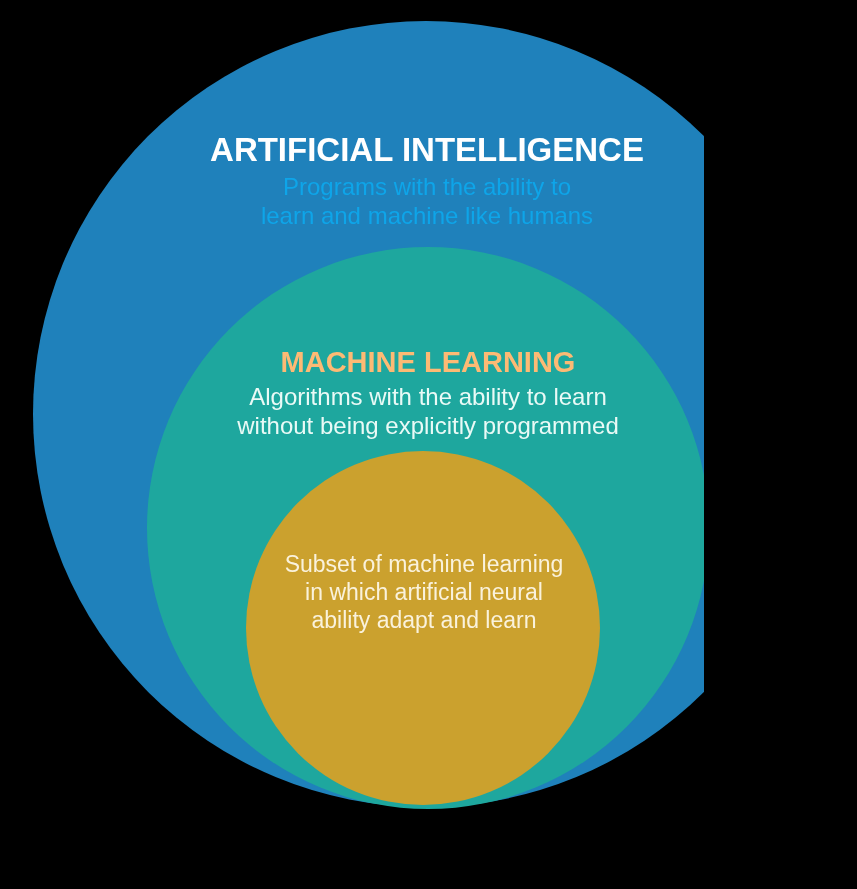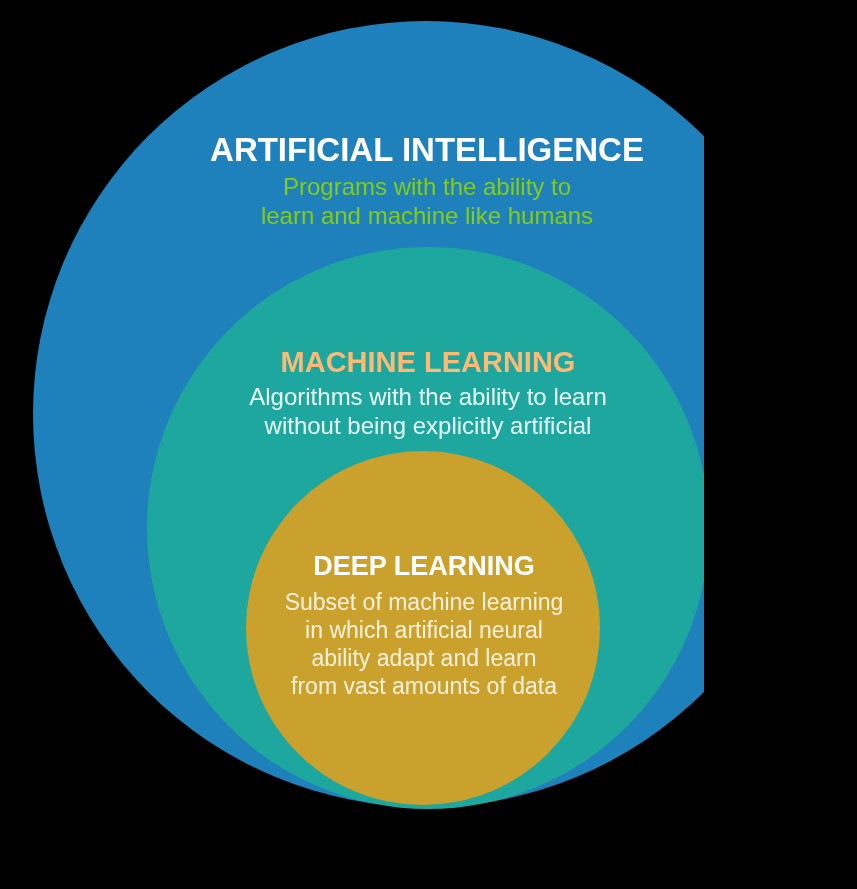--- a/index.html
+++ b/index.html
@@ -97,37 +97,35 @@
 <body style="background: rgb(0, 0, 0);">
 
 <div class="canvas">
 
   <div class="circle circle-ai" style="background: rgb(31, 129, 187);"></div>
   <div class="circle circle-ml" style="background: rgb(30, 167, 158);"></div>
   <div class="circle circle-dl" style="background: rgb(203, 161, 46);"></div>
 
   <div class="label-block block-ai">
     <div class="title" style="color: rgb(255, 255, 255);">ARTIFICIAL INTELLIGENCE</div>
-    <div class="desc" style="color: #84cc16; text-align: center;">
+    <div class="desc" style="color: #0ea5e9; text-align: center;">
       <div>Programs with the ability to</div>
       <div>learn and machine like humans</div>
     </div>
   </div>
 
   <div class="label-block block-ml">
     <div class="title" style="color: #fdba74;">MACHINE LEARNING</div>
     <div class="desc" style="color: rgb(233, 250, 246);">
       <div>Algorithms with the ability to learn</div>
-      <div>without being explicitly artificial</div>
+      <div>without being explicitly programmed</div>
     </div>
   </div>
 
   <div class="label-block block-dl">
-    <div class="title" style="color: rgb(255, 255, 255);">DEEP LEARNING</div>
     <div class="desc" style="color: rgb(250, 242, 220);">
       <div>Subset of machine learning</div>
       <div>in which artificial neural</div>
       <div>ability adapt and learn</div>
-      <div>from vast amounts of data</div>
     </div>
   </div>
 
 </div>
 
 </body></html>

